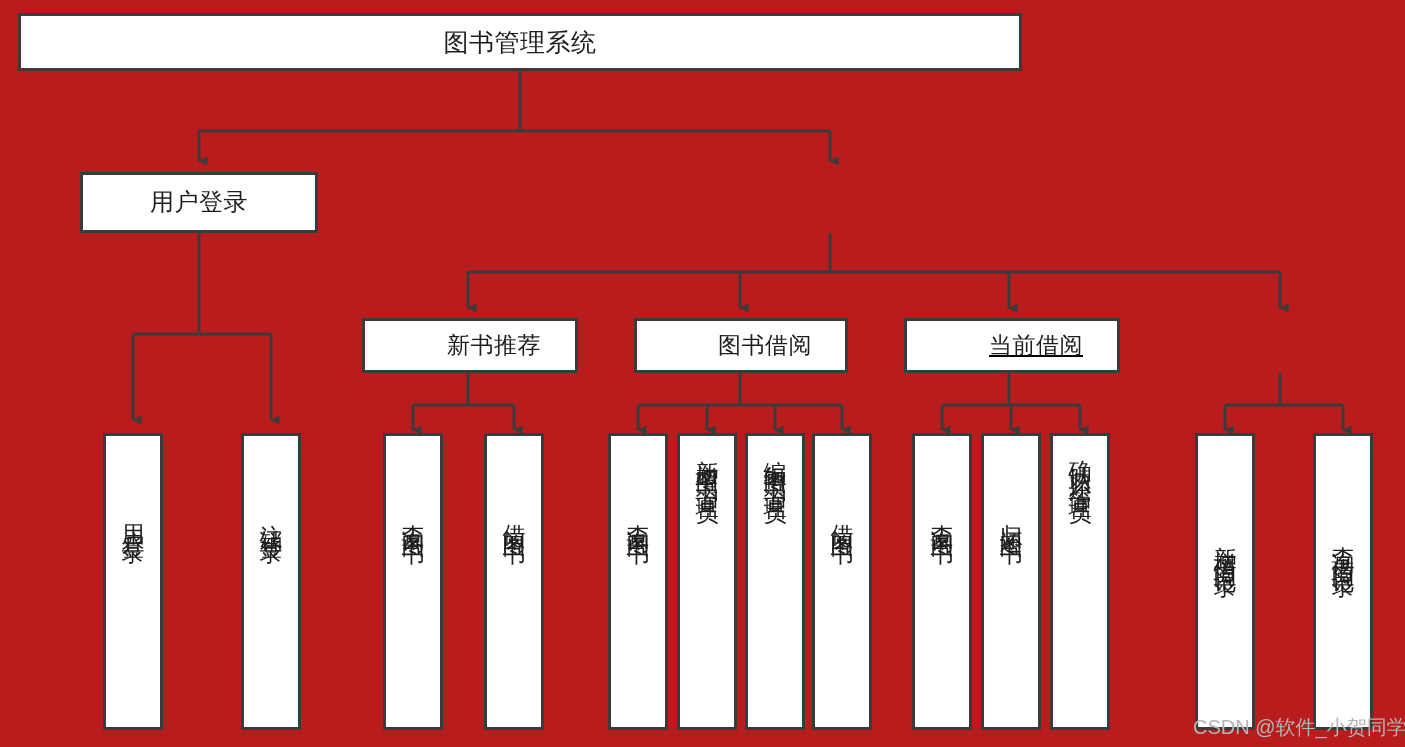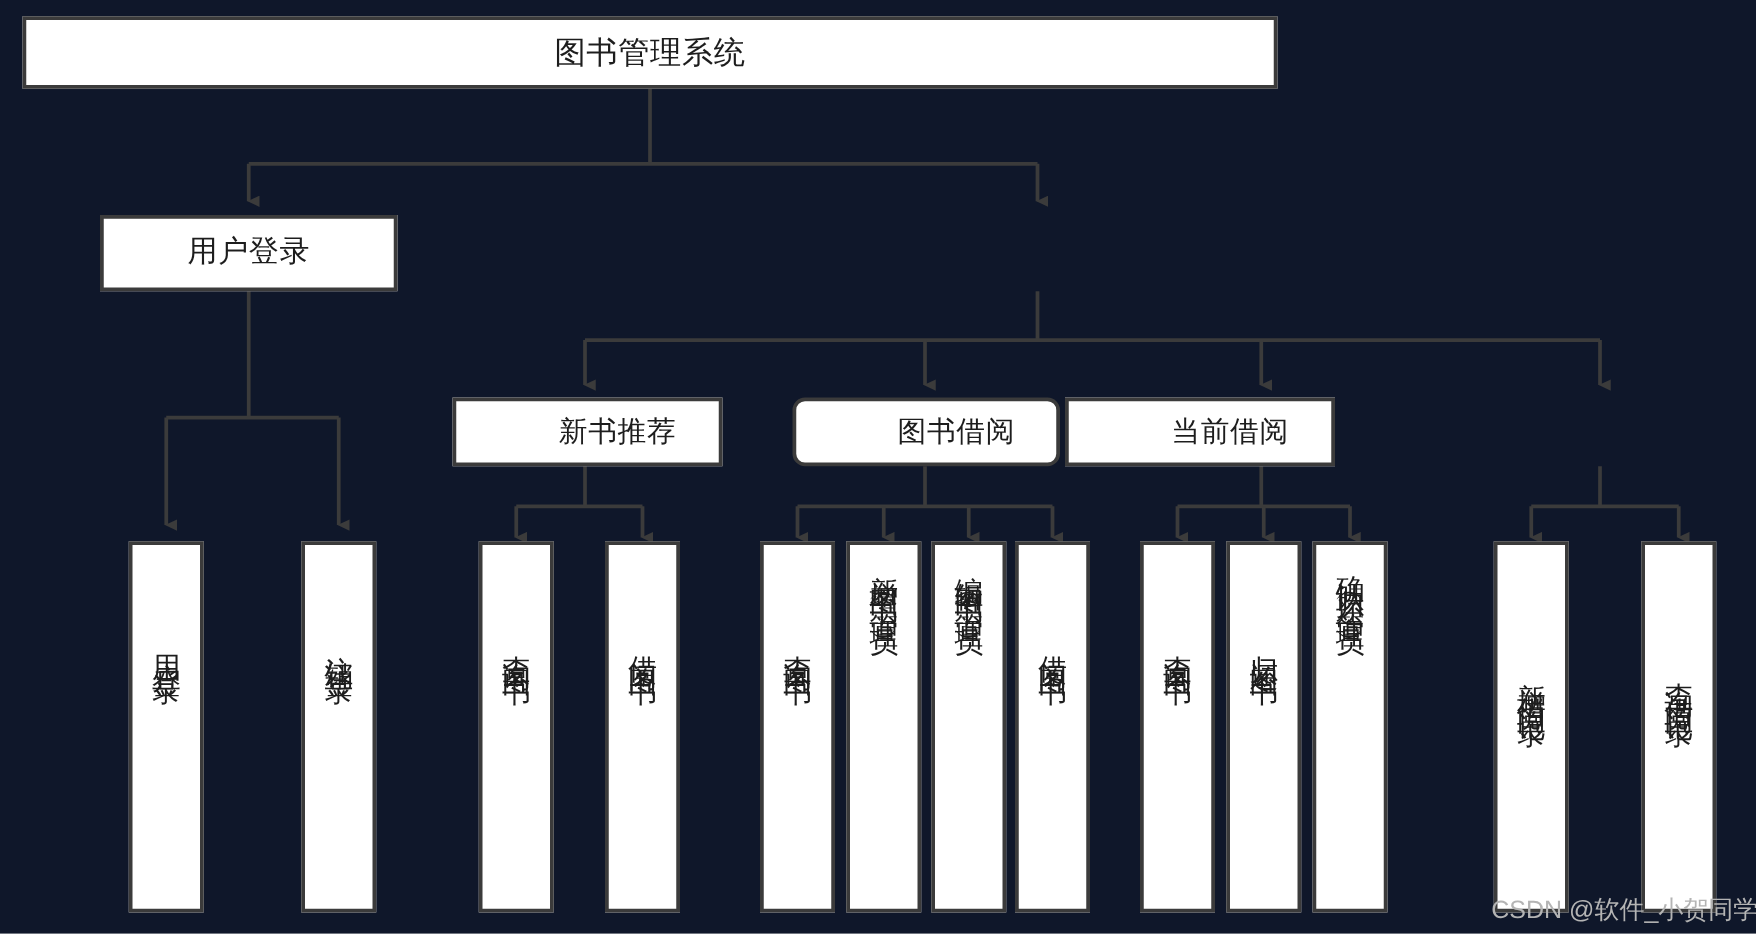--- a/index.html
+++ b/index.html
@@ -8,21 +8,21 @@
     padding: 0;
     background: #ffffff;
   }
   body {
     font-family: "Liberation Sans", "DejaVu Sans", sans-serif;
   }
   #diagram-canvas {
     position: relative;
     width: 1405px;
     height: 747px;
-    background: #0f172a;
+    background: #b91c1c;
     overflow: hidden;
   }
   #edge-layer {
     position: absolute;
     left: 0;
     top: 0;
     width: 1405px;
     height: 747px;
   }
   .node {
@@ -144,25 +144,25 @@
 
   <div class="node node-l1" style="left:80px; top:172px; width:238px; height:61px;">
     <span class="node-label">用户登录</span>
   </div>
 
 
   <div class="node node-l2" style="left:362px; top:318px; width:216px; height:55px;">
     <span class="node-label">新书推荐</span>
   </div>
 
-  <div class="node node-l2" style="left:634px; top:318px; width:214px; height:55px;border-radius:10px;">
+  <div class="node node-l2" style="left:634px; top:318px; width:214px; height:55px;">
     <span class="node-label">图书借阅</span>
   </div>
 
-  <div class="node node-l2" style="left:852px; top:318px; width:216px; height:55px;">
+  <div class="node node-l2" style="left:904px; top:318px; width:216px; height:55px;text-decoration:underline;">
     <span class="node-label">当前借阅</span>
   </div>
 
 
   <div class="node node-leaf leaf-short" style="left:103px; top:433px; width:60px; height:297px;">
     <span class="node-label">用户登录</span>
   </div>
 
   <div class="node node-leaf leaf-short" style="left:241px; top:433px; width:60px; height:297px;">
     <span class="node-label">注销登录</span>

